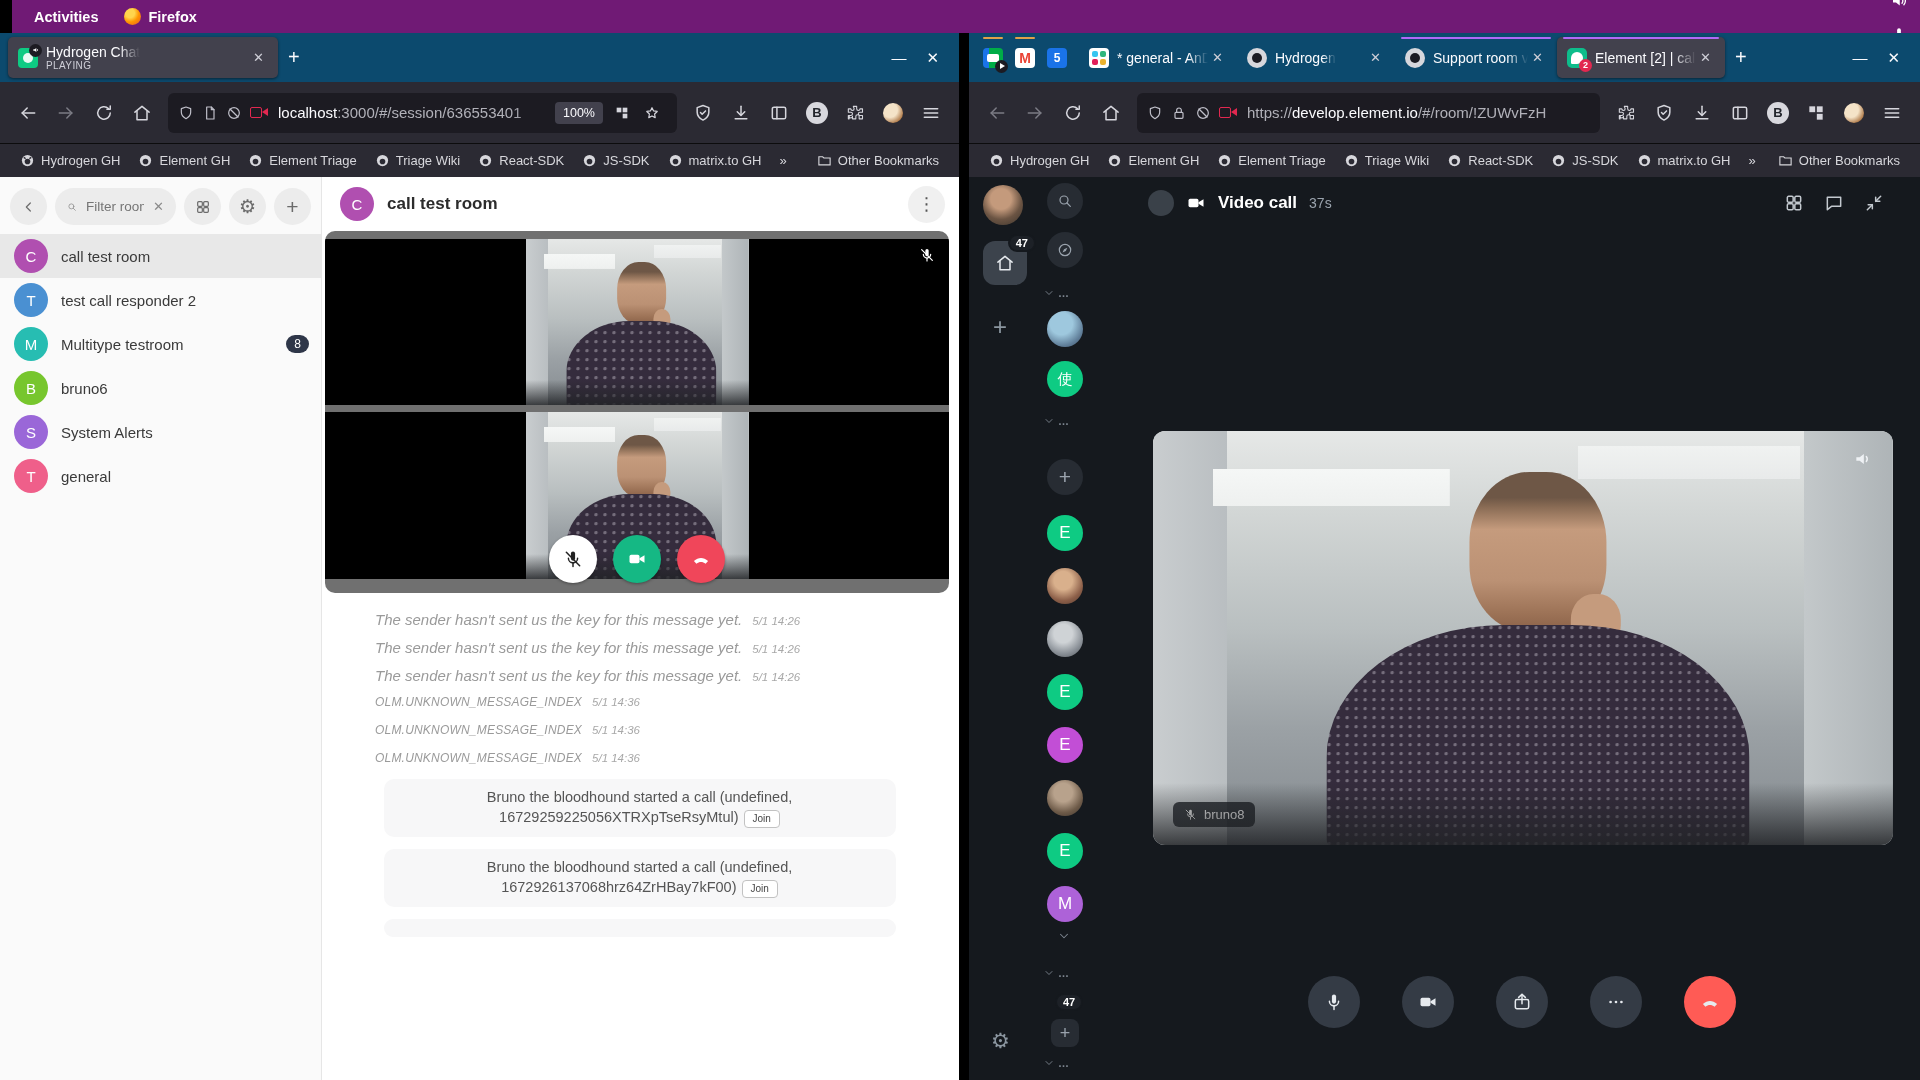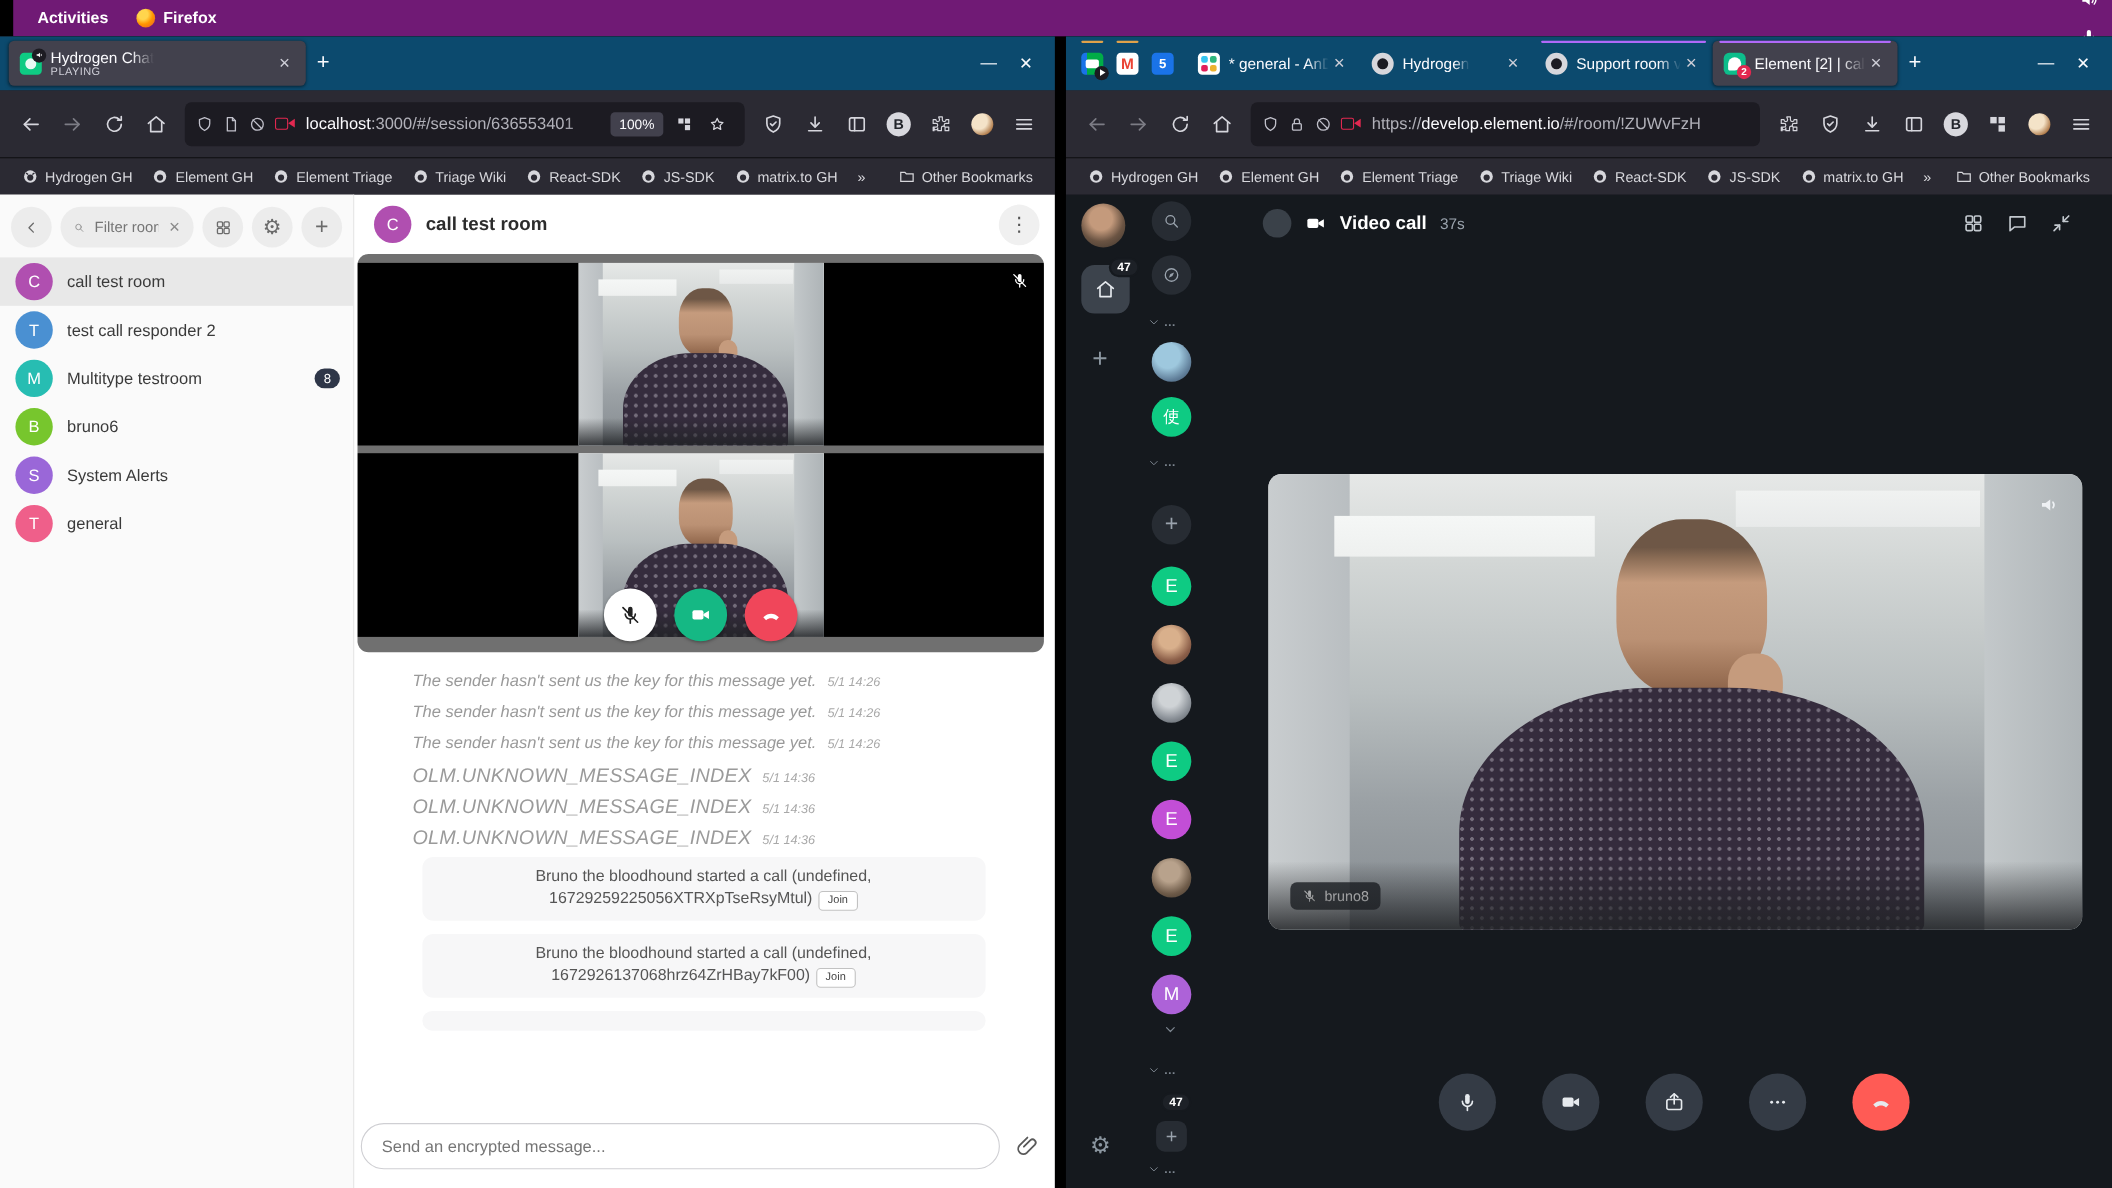--- a/index.html
+++ b/index.html
@@ -77,21 +77,21 @@
   .ctl.red{background:#f0465a;color:#fff;}
   .timeline{flex:1;overflow:hidden;padding:12px 18px 0 16px;position:relative;}
   .notice{height:28px;display:flex;align-items:baseline;padding-left:37px;}
   .notice .txt{font-style:italic;color:#9a9a9a;font-size:15px;}
   .ts{font-size:11.5px;color:#a8a8a8;margin-left:10px;font-style:italic;}
   .sender-row{display:flex;align-items:center;gap:10px;height:28px;margin-top:8px;}
   .sender-av{width:27px;height:27px;border-radius:50%;background:radial-gradient(circle at 55% 40%,#d6e9f2 0 45%,#9ec8de 70%,#7fb4cf 100%);position:relative;overflow:hidden;flex:0 0 auto;}
   .sender-av::after{content:"";position:absolute;left:18%;top:28%;width:60%;height:62%;background:#b65c2e;border-radius:50% 50% 20% 20%;}
   .sender-name{font-weight:bold;font-size:15px;}
   .olm{height:28px;display:flex;align-items:baseline;padding-left:37px;}
-  .olm .txt{font-style:italic;color:#9a9a9a;font-size:18px;letter-spacing:.2px;}
+  .olm .txt{font-style:italic;color:#9a9a9a;font-size:12px;letter-spacing:.2px;}
   .joined-row{display:flex;justify-content:center;margin:10px 0;}
   .joined-pill{background:#f3f3f3;border-radius:18px;padding:8px 20px;font-size:14.5px;color:#4a4a4a;}
   .callmsg{width:512px;margin:0 auto 12px auto;background:#f7f7f8;border-radius:10px;padding:9px 14px;text-align:center;font-size:14.5px;color:#555;line-height:1.35;}
   .join-btn{display:inline-block;border:1px solid #c2c2c2;background:#fff;border-radius:4px;font-size:10px;color:#444;padding:1px 8px 2px 8px;margin-left:5px;}
   .composer{height:66px;display:flex;align-items:center;padding:0 14px 10px 6px;gap:14px;}
   .composer-pill{flex:1;height:42px;border:1px solid #cfcfd3;border-radius:21px;display:flex;align-items:center;padding:0 16px;}
   .composer-pill input{border:0;outline:none;background:transparent;width:100%;font-size:15px;color:#555;}
 
   
   .el{background:#15191e;color:#fff;}
@@ -507,28 +507,20 @@
           </div>
           <div class="callmsg">
             <span>Bruno the bloodhound started a call (undefined,</span><br>
             <span>1672926137068hrz64ZrHBay7kF00)</span><span class="join-btn">Join</span>
           </div>
           <div class="callmsg" style="margin-bottom:0;">
             
           </div>
         </div>
 
-        <div class="composer">
-          <span class="composer-pill">
-            <input placeholder="Send an encrypted message..." style="">
-          </span>
-          <svg class="i" style="color:#5a5a5a;width:22px;height:22px;flex:0 0 auto;" viewBox="0 0 24 24">
-              <path d="M8.5 12.5l6.5-6.5a3.2 3.2 0 0 1 4.5 4.5l-8.2 8.2a5.2 5.2 0 0 1-7.3-7.3l8-8"></path>
-            </svg>
-        </div>
       </div>
     </div>
   </div>
 
   <div class="window win-right">
     <div class="tabstrip">
       <div class="tab" style="padding:0 6px;">
         <span class="cline" style="background:#e0a24a;"></span>
         <span class="fav" style="margin:0;background:linear-gradient(90deg,#1a73e8 0 28%,#00ac47 28%);">
           <span style="position:absolute;inset:6px 4px;background:#fff;border-radius:2px;"></span>

